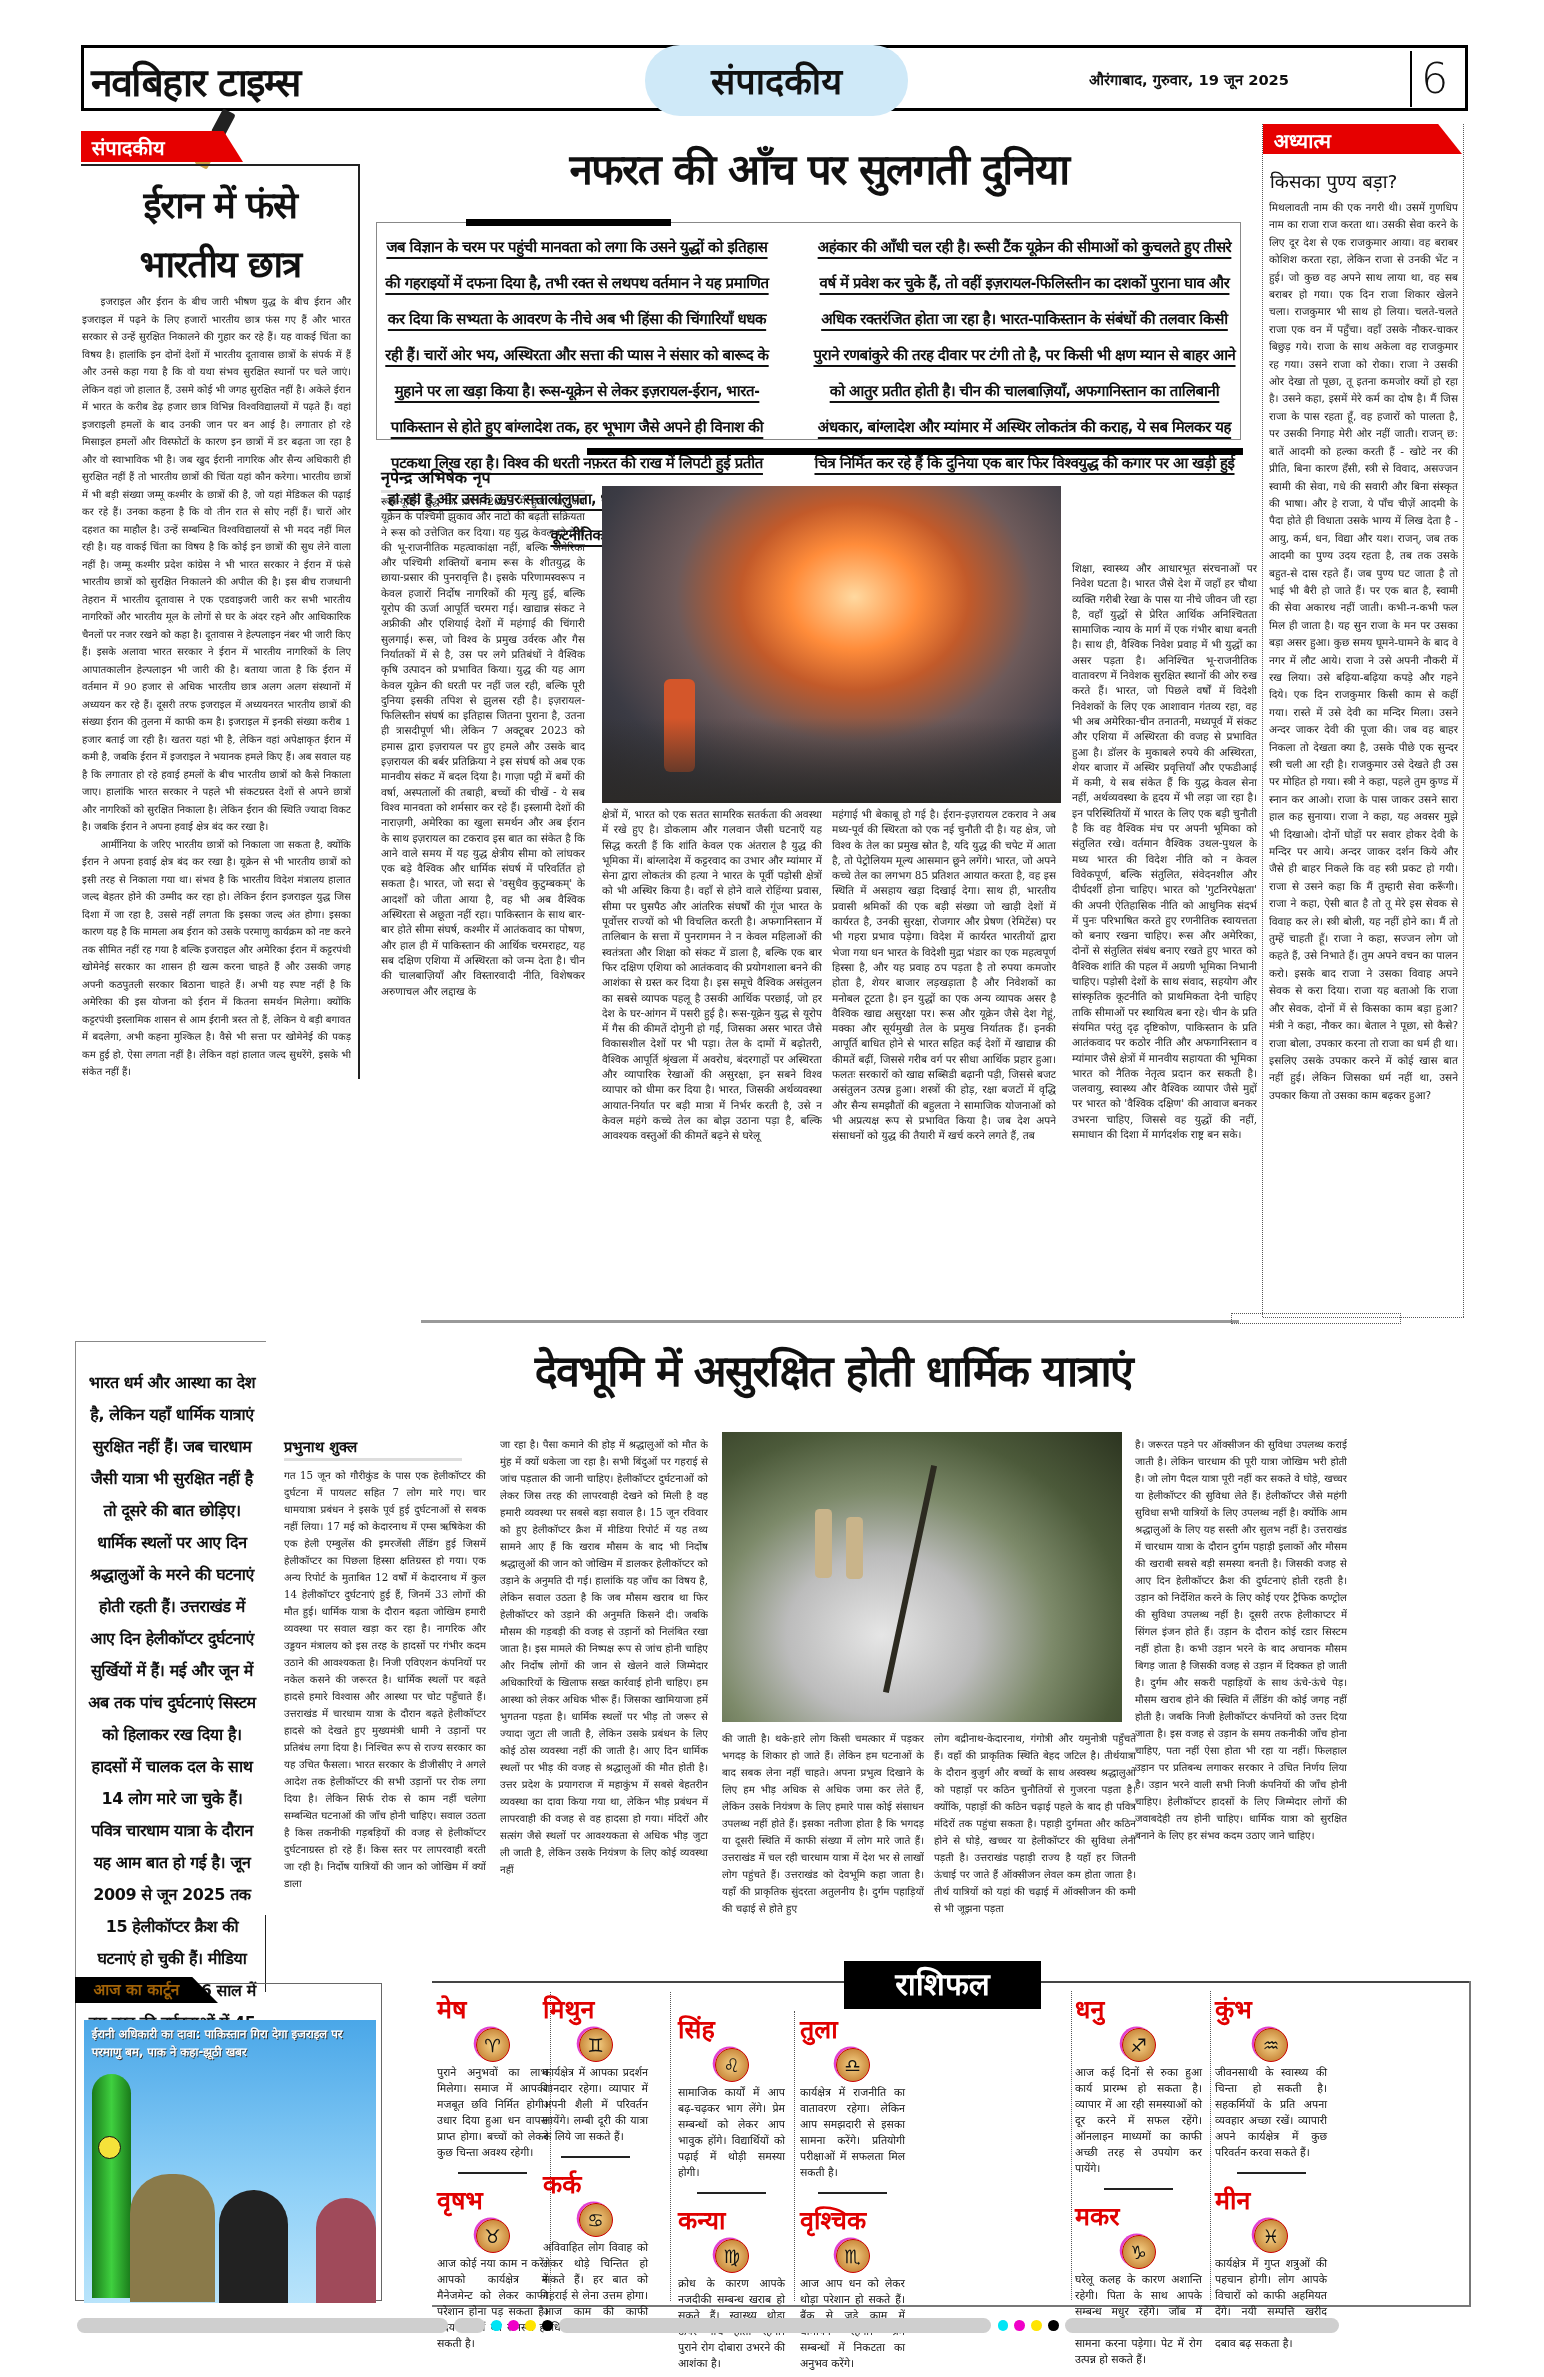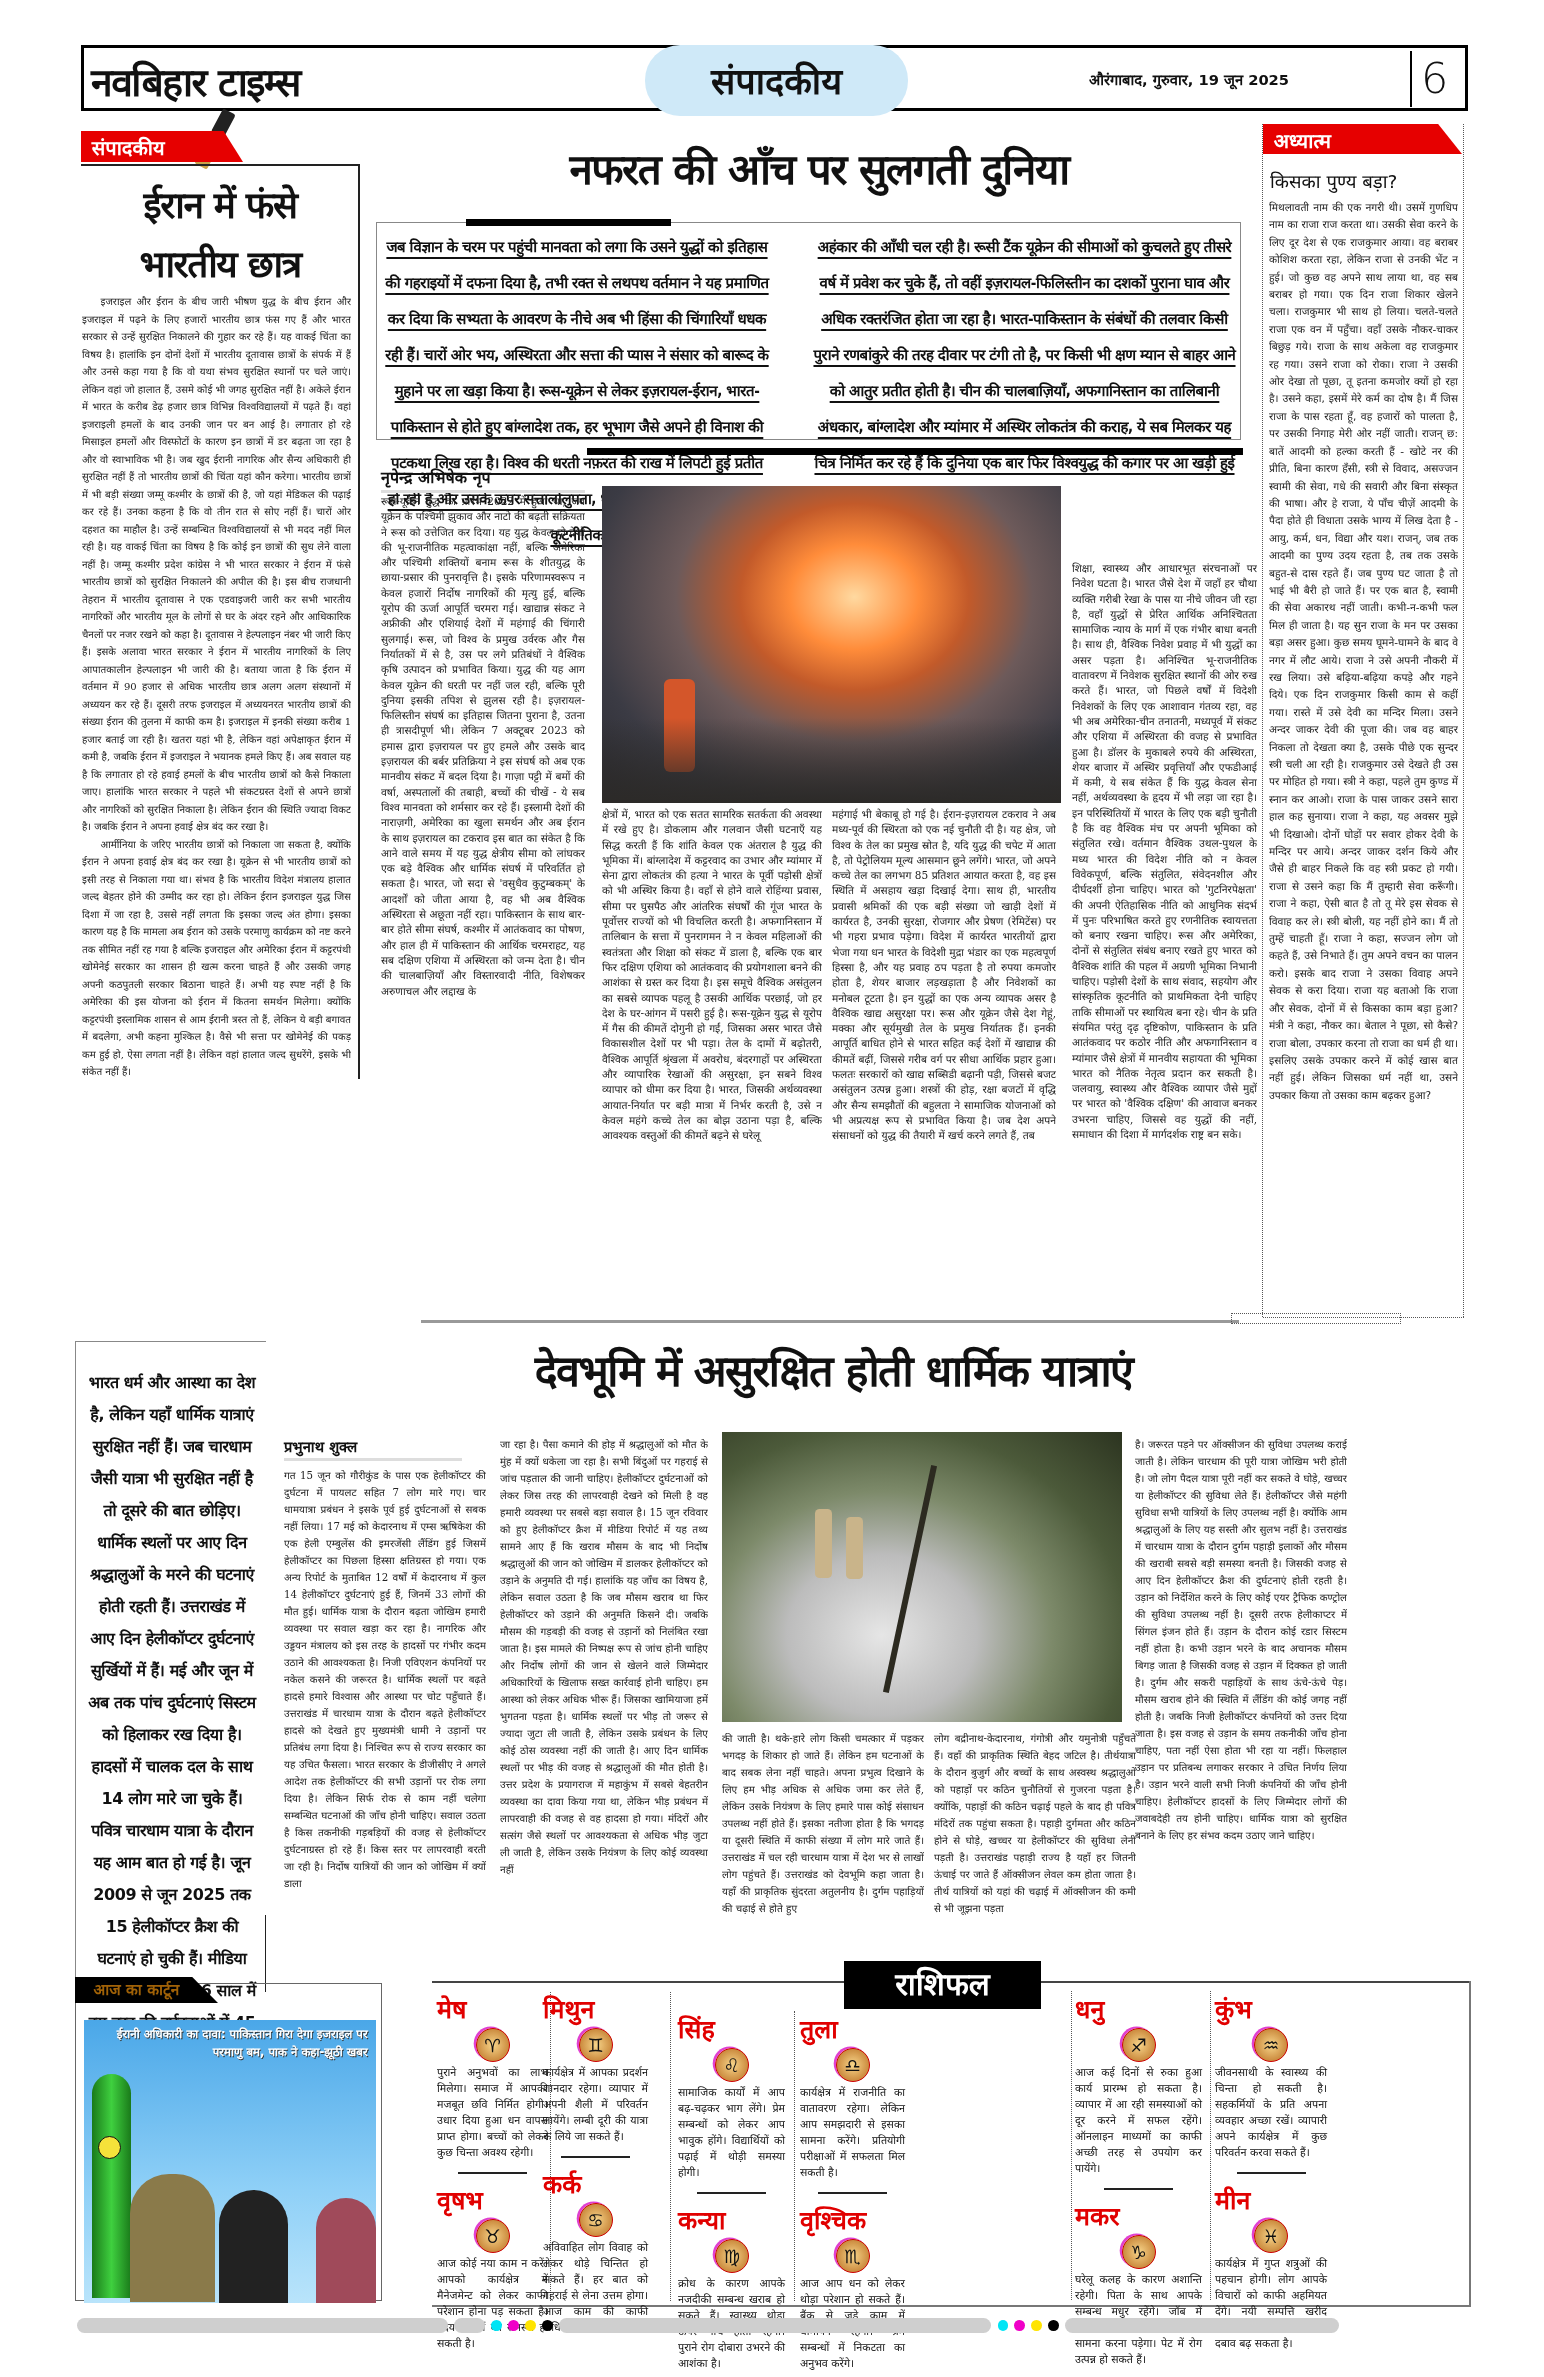--- a/index.html
+++ b/index.html
@@ -97,21 +97,21 @@
   <div class="abs" style="left:185px;top:31px;width:6.2px;height:232px;background:#2c2a20;transform:rotate(12deg)"></div>
 </div>
 <div class="abs col-text" style="left:722px;top:1730px;width:202px;height:216px;overflow:hidden;font-size:10.2px;line-height:17px">की जाती है। थके-हारे लोग किसी चमत्कार में पड़कर भगदड़ के शिकार हो जाते हैं। लेकिन हम घटनाओं के बाद सबक लेना नहीं चाहते। अपना प्रभुत्व दिखाने के लिए हम भीड़ अधिक से अधिक जमा कर लेते हैं, लेकिन उसके नियंत्रण के लिए हमारे पास कोई संसाधन उपलब्ध नहीं होते हैं। इसका नतीजा होता है कि भगदड़ या दूसरी स्थिति में काफी संख्या में लोग मारे जाते हैं। उत्तराखंड में चल रही चारधाम यात्रा में देश भर से लाखों लोग पहुंचते हैं। उत्तराखंड को देवभूमि कहा जाता है। यहाँ की प्राकृतिक सुंदरता अतुलनीय है। दुर्गम पहाड़ियों की चढ़ाई से होते हुए</div>
 <div class="abs col-text" style="left:934px;top:1730px;width:202px;height:216px;overflow:hidden;font-size:10.2px;line-height:17px">लोग बद्रीनाथ-केदारनाथ, गंगोत्री और यमुनोत्री पहुँचते हैं। वहाँ की प्राकृतिक स्थिति बेहद जटिल है। तीर्थयात्रा के दौरान बुजुर्ग और बच्चों के साथ अस्वस्थ श्रद्धालुओं को पहाड़ों पर कठिन चुनौतियों से गुजरना पड़ता है। क्योंकि, पहाड़ों की कठिन चढ़ाई पहले के बाद ही पवित्र मंदिरों तक पहुंचा सकता है। पहाड़ी दुर्गमता और कठिन होने से घोड़े, खच्चर या हेलीकॉप्टर की सुविधा लेनी पड़ती है। उत्तराखंड पहाड़ी राज्य है यहाँ हर जितनी ऊंचाई पर जाते हैं ऑक्सीजन लेवल कम होता जाता है। तीर्थ यात्रियों को यहां की चढ़ाई में ऑक्सीजन की कमी से भी जूझना पड़ता</div>
 <div class="abs col-text" style="left:1135px;top:1436px;width:212px;height:510px;overflow:hidden;font-size:10.2px;line-height:17px">है। जरूरत पड़ने पर ऑक्सीजन की सुविधा उपलब्ध कराई जाती है। लेकिन चारधाम की पूरी यात्रा जोखिम भरी होती है। जो लोग पैदल यात्रा पूरी नहीं कर सकते वे घोड़े, खच्चर या हेलीकॉप्टर की सुविधा लेते हैं। हेलीकॉप्टर जैसे महंगी सुविधा सभी यात्रियों के लिए उपलब्ध नहीं है। क्योंकि आम श्रद्धालुओं के लिए यह सस्ती और सुलभ नहीं है। उत्तराखंड में चारधाम यात्रा के दौरान दुर्गम पहाड़ी इलाकों और मौसम की खराबी सबसे बड़ी समस्या बनती है। जिसकी वजह से आए दिन हेलीकॉप्टर क्रैश की दुर्घटनाएं होती रहती है। उड़ान को निर्देशित करने के लिए कोई एयर ट्रैफिक कण्ट्रोल की सुविधा उपलब्ध नहीं है। दूसरी तरफ हेलीकाप्टर में सिंगल इंजन होते हैं। उड़ान के दौरान कोई रडार सिस्टम नहीं होता है। कभी उड़ान भरने के बाद अचानक मौसम बिगड़ जाता है जिसकी वजह से उड़ान में दिक्कत हो जाती है। दुर्गम और सकरी पहाड़ियों के साथ ऊंचे-ऊंचे पेड़। मौसम खराब होने की स्थिति में लैंडिंग की कोई जगह नहीं होती है। जबकि निजी हेलीकॉप्टर कंपनियों को उत्तर दिया जाता है। इस वजह से उड़ान के समय तकनीकी जाँच होना चाहिए, पता नहीं ऐसा होता भी रहा या नहीं। फिलहाल उड़ान पर प्रतिबन्ध लगाकर सरकार ने उचित निर्णय लिया है। उड़ान भरने वाली सभी निजी कंपनियों की जाँच होनी चाहिए। हेलीकॉप्टर हादसों के लिए जिम्मेदार लोगों की जवाबदेही तय होनी चाहिए। धार्मिक यात्रा को सुरक्षित बनाने के लिए हर संभव कदम उठाए जाने चाहिए।</div>
 <div class="abs vdot" style="left:1231px;top:1313px;width:170px;height:10.8px;border:0.8px dotted #555"></div>
 
 <div class="abs" style="left:75px;top:1983px;width:307px;height:650px;border:1.5px solid #666;height:318px"></div>
 <div class="abs" style="left:75px;top:1977px;width:143px;height:26px;background:#000;color:#a16207;font-weight:bold;font-size:15.4px;padding:1.5px 0 0 18.5px;clip-path:polygon(0 0,82% 0,100% 100%,0 100%)">आज का कार्टून</div>
 <div class="abs cartoon" style="left:84px;top:2020px;width:292px;height:283px">
-  <div class="abs" style="left:7.7px;top:4.6px;width:276px;text-align:right;color:#fff;font-weight:bold;font-size:11.6px;line-height:18.5px;text-shadow:0.8px 0.8px 0 #333">ईरानी अधिकारी का दावा: पाकिस्तान गिरा देगा इजराइल पर परमाणु बम, पाक ने कहा-झूठी खबर</div>
+  <div class="abs" style="left:7.7px;top:4.6px;width:276px;text-align:left;color:#fff;font-weight:bold;font-size:11.6px;line-height:18.5px;text-shadow:0.8px 0.8px 0 #333">ईरानी अधिकारी का दावा: पाकिस्तान गिरा देगा इजराइल पर परमाणु बम, पाक ने कहा-झूठी खबर</div>
   <div class="abs" style="left:7.7px;top:54px;width:39px;height:224px;background:linear-gradient(90deg,#1a7a1a,#3fd03f,#1a7a1a);border-radius:19.3px 19.3px 0 0"></div>
   <div class="abs" style="left:14px;top:116px;width:23px;height:23px;border-radius:50%;background:#f5e23a;border:1.5px solid #111"></div>
   <div class="abs" style="left:46px;top:154px;width:85px;height:128px;background:#8a7a4a;border-radius:39px 39px 0 0"></div>
   <div class="abs" style="left:135px;top:170px;width:69px;height:113px;background:#222;border-radius:35px 35px 0 0"></div>
   <div class="abs" style="left:232px;top:178px;width:60px;height:105px;background:#a04a5a;border-radius:31px 31px 0 0"></div>
 </div>
 
 <div class="abs" style="left:432px;top:1981px;width:1039px;height:1.5px;background:#444"></div>
 <div class="abs" style="left:844px;top:1961px;width:197px;height:48px;background:#000;color:#fff;font-weight:bold;font-size:31px;text-align:center;line-height:46px">राशिफल</div>
 <div class="abs vline" style="left:1469px;top:1981px;height:324px;width:1.5px;background:#777"></div>

